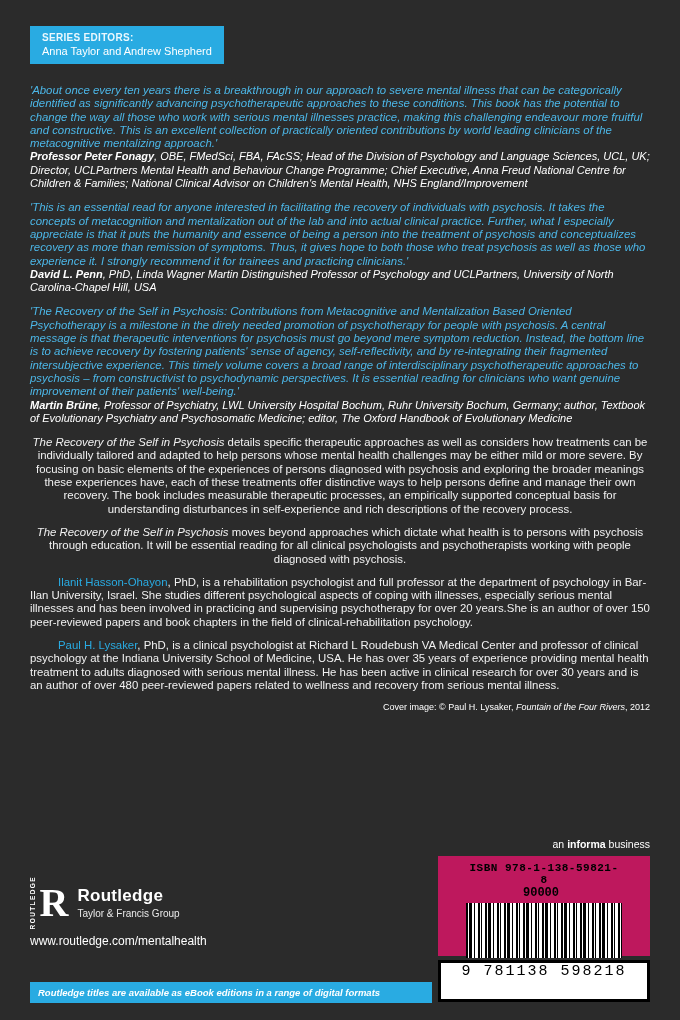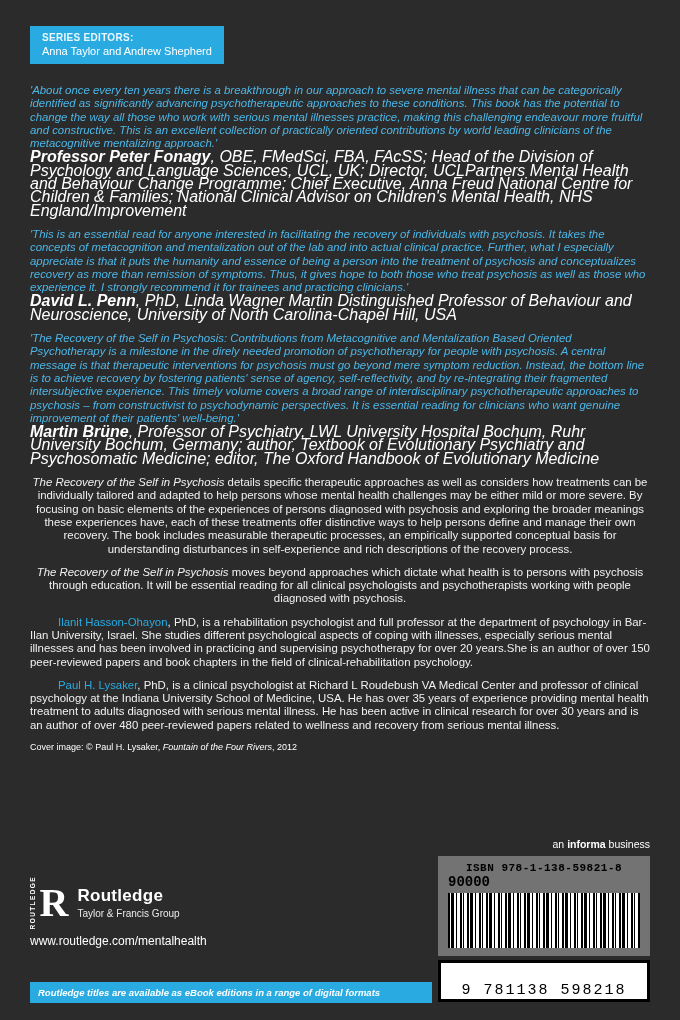--- a/index.html
+++ b/index.html
@@ -9,47 +9,47 @@
     background:#2b2b2b; overflow:hidden;
     font-family:"Liberation Sans", sans-serif; color:#fff;
   }
   .content { padding:26px 30px 0 30px; }
 
   .series-box { display:inline-block; background:#29abe2; padding:6px 12px 7px; margin-bottom:20px; }
   .series-label { font-size:10px; font-weight:bold; color:#eaf8fe; letter-spacing:.3px; }
   .series-names { font-size:11px; color:#fff; margin-top:2px; }
 
   .quote { color:#4cb7e8; font-style:italic; font-size:11.4px; line-height:13.3px; }
-  .attribution { color:#fff; font-style:italic; font-size:16px; line-height:13.3px; margin-bottom:11px; }
+  .attribution { color:#fff; font-style:italic; font-size:11px; line-height:13.3px; margin-bottom:11px; }
   .attr-name { font-weight:bold; }
 
   .para { color:#f1f1f1; font-size:11.4px; line-height:13.3px; margin-bottom:10px;text-align:center; }
   .para .lead { font-style:italic; }
 
   .bio { color:#f1f1f1; font-size:11.4px; line-height:13.3px; margin-bottom:10px; }
   .bio-name { color:#29abe2; font-weight:normal;margin-left:28px; }
 
   .category { color:#29abe2; font-weight:bold; font-size:13px; letter-spacing:.4px; margin-top:12px; }
-  .credit { font-size:9px; color:#fff; margin-top:4px; }
+  .credit { font-size:9px; color:#fff; margin-top:4px;text-align:right; }
   .credit .credit-title { font-style:italic; }
 
   .informa { position:absolute; right:30px; top:838px; font-size:10.5px; color:#fff; }
   .informa .brand { font-weight:bold; }
 
-  .barcode-box { position:absolute; left:438px; top:856px; width:212px; height:100px; background:#737373; padding:6px 10px 0; }
+  .barcode-box { position:absolute; left:438px; top:856px; width:212px; height:100px; background:#be185d; padding:6px 28px 0; }
   .isbn-line { font-family:"Liberation Mono", monospace; font-size:11px; font-weight:bold; color:#000; text-align:center; letter-spacing:.5px; }
-  .isbn-addon { font-family:"Liberation Mono", monospace; font-size:14px; font-weight:bold; color:#000; text-align:left; padding-right:6px; }
+  .isbn-addon { font-family:"Liberation Mono", monospace; font-size:12px; font-weight:bold; color:#000; text-align:center; padding-right:6px; }
   .bars { height:55px; margin-top:3px;
     background:repeating-linear-gradient(90deg,
       #000 0 2px, #fff 2px 3px, #000 3px 6px, #fff 6px 8px,
       #000 8px 9px, #fff 9px 12px, #000 12px 14px, #fff 14px 15px,
       #000 15px 16px, #fff 16px 19px);
   }
   .ean-box { position:absolute; left:438px; top:960px; width:212px; height:42px; background:#fff; border:3px solid #000;
-    display:flex; align-items:flex-end; justify-content:center;
+    display:flex; align-items:flex-start; justify-content:center;
     font-family:"Liberation Mono", monospace; font-size:15px; letter-spacing:2px; color:#000; }
 
   .publisher { position:absolute; left:30px; top:876px; display:flex; align-items:center; gap:9px; }
   .logo-mark { display:flex; align-items:center; }
   .logo-vertical { writing-mode:vertical-rl; transform:rotate(180deg); font-size:6.5px; font-weight:bold; letter-spacing:1.4px; color:#fff; line-height:1; margin-right:3px; }
   .logo-r { font-family:"Liberation Serif", serif; font-size:40px; font-weight:bold; color:#fff; line-height:.9; }
   .pub-name { font-size:17px; font-weight:bold; letter-spacing:.3px; }
   .pub-group { font-size:10px; margin-top:2px; color:#e9e9e9; }
   .pub-url { position:absolute; left:30px; top:934px; font-size:12px; color:#fff; }
 
@@ -67,21 +67,21 @@
       <div class="series-names">Anna Taylor and Andrew Shepherd</div>
     </div>
 
     <div>
       <p class="quote">'About once every ten years there is a breakthrough in our approach to severe mental illness that can be categorically identified as significantly advancing psychotherapeutic approaches to these conditions. This book has the potential to change the way all those who work with serious mental illnesses practice, making this challenging endeavour more fruitful and constructive. This is an excellent collection of practically oriented contributions by world leading clinicians of the metacognitive mentalizing approach.'</p>
       <p class="attribution"><span class="attr-name">Professor Peter Fonagy</span><span>, OBE, FMedSci, FBA, FAcSS; Head of the Division of Psychology and Language Sciences, UCL, UK; Director, UCLPartners Mental Health and Behaviour Change Programme; Chief Executive, Anna Freud National Centre for Children &amp; Families; National Clinical Advisor on Children's Mental Health, NHS England/Improvement</span></p>
     </div>
 
     <div>
       <p class="quote">'This is an essential read for anyone interested in facilitating the recovery of individuals with psychosis. It takes the concepts of metacognition and mentalization out of the lab and into actual clinical practice. Further, what I especially appreciate is that it puts the humanity and essence of being a person into the treatment of psychosis and conceptualizes recovery as more than remission of symptoms. Thus, it gives hope to both those who treat psychosis as well as those who experience it. I strongly recommend it for trainees and practicing clinicians.'</p>
-      <p class="attribution"><span class="attr-name">David L. Penn</span><span>, PhD, Linda Wagner Martin Distinguished Professor of Behaviour and Neuroscience, University of North Carolina-Chapel Hill, USA</span></p>
+      <p class="attribution"><span class="attr-name">David L. Penn</span><span>, PhD, Linda Wagner Martin Distinguished Professor of Psychology and UCLPartners, University of North Carolina-Chapel Hill, USA</span></p>
     </div>
 
     <div>
       <p class="quote">'The Recovery of the Self in Psychosis: Contributions from Metacognitive and Mentalization Based Oriented Psychotherapy is a milestone in the direly needed promotion of psychotherapy for people with psychosis. A central message is that therapeutic interventions for psychosis must go beyond mere symptom reduction. Instead, the bottom line is to achieve recovery by fostering patients' sense of agency, self-reflectivity, and by re-integrating their fragmented intersubjective experience. This timely volume covers a broad range of interdisciplinary psychotherapeutic approaches to psychosis – from constructivist to psychodynamic perspectives. It is essential reading for clinicians who want genuine improvement of their patients' well-being.'</p>
       <p class="attribution"><span class="attr-name">Martin Brüne</span><span>, Professor of Psychiatry, LWL University Hospital Bochum, Ruhr University Bochum, Germany; author, Textbook of Evolutionary Psychiatry and Psychosomatic Medicine; editor, The Oxford Handbook of Evolutionary Medicine</span></p>
     </div>
 
     <p class="para"><span class="lead">The Recovery of the Self in Psychosis</span><span> details specific therapeutic approaches as well as considers how treatments can be individually tailored and adapted to help persons whose mental health challenges may be either mild or more severe. By focusing on basic elements of the experiences of persons diagnosed with psychosis and exploring the broader meanings these experiences have, each of these treatments offer distinctive ways to help persons define and manage their own recovery. The book includes measurable therapeutic processes, an empirically supported conceptual basis for understanding disturbances in self-experience and rich descriptions of the recovery process.</span></p>
 
     <p class="para"><span class="lead">The Recovery of the Self in Psychosis</span><span> moves beyond approaches which dictate what health is to persons with psychosis through education. It will be essential reading for all clinical psychologists and psychotherapists working with people diagnosed with psychosis.</span></p>

